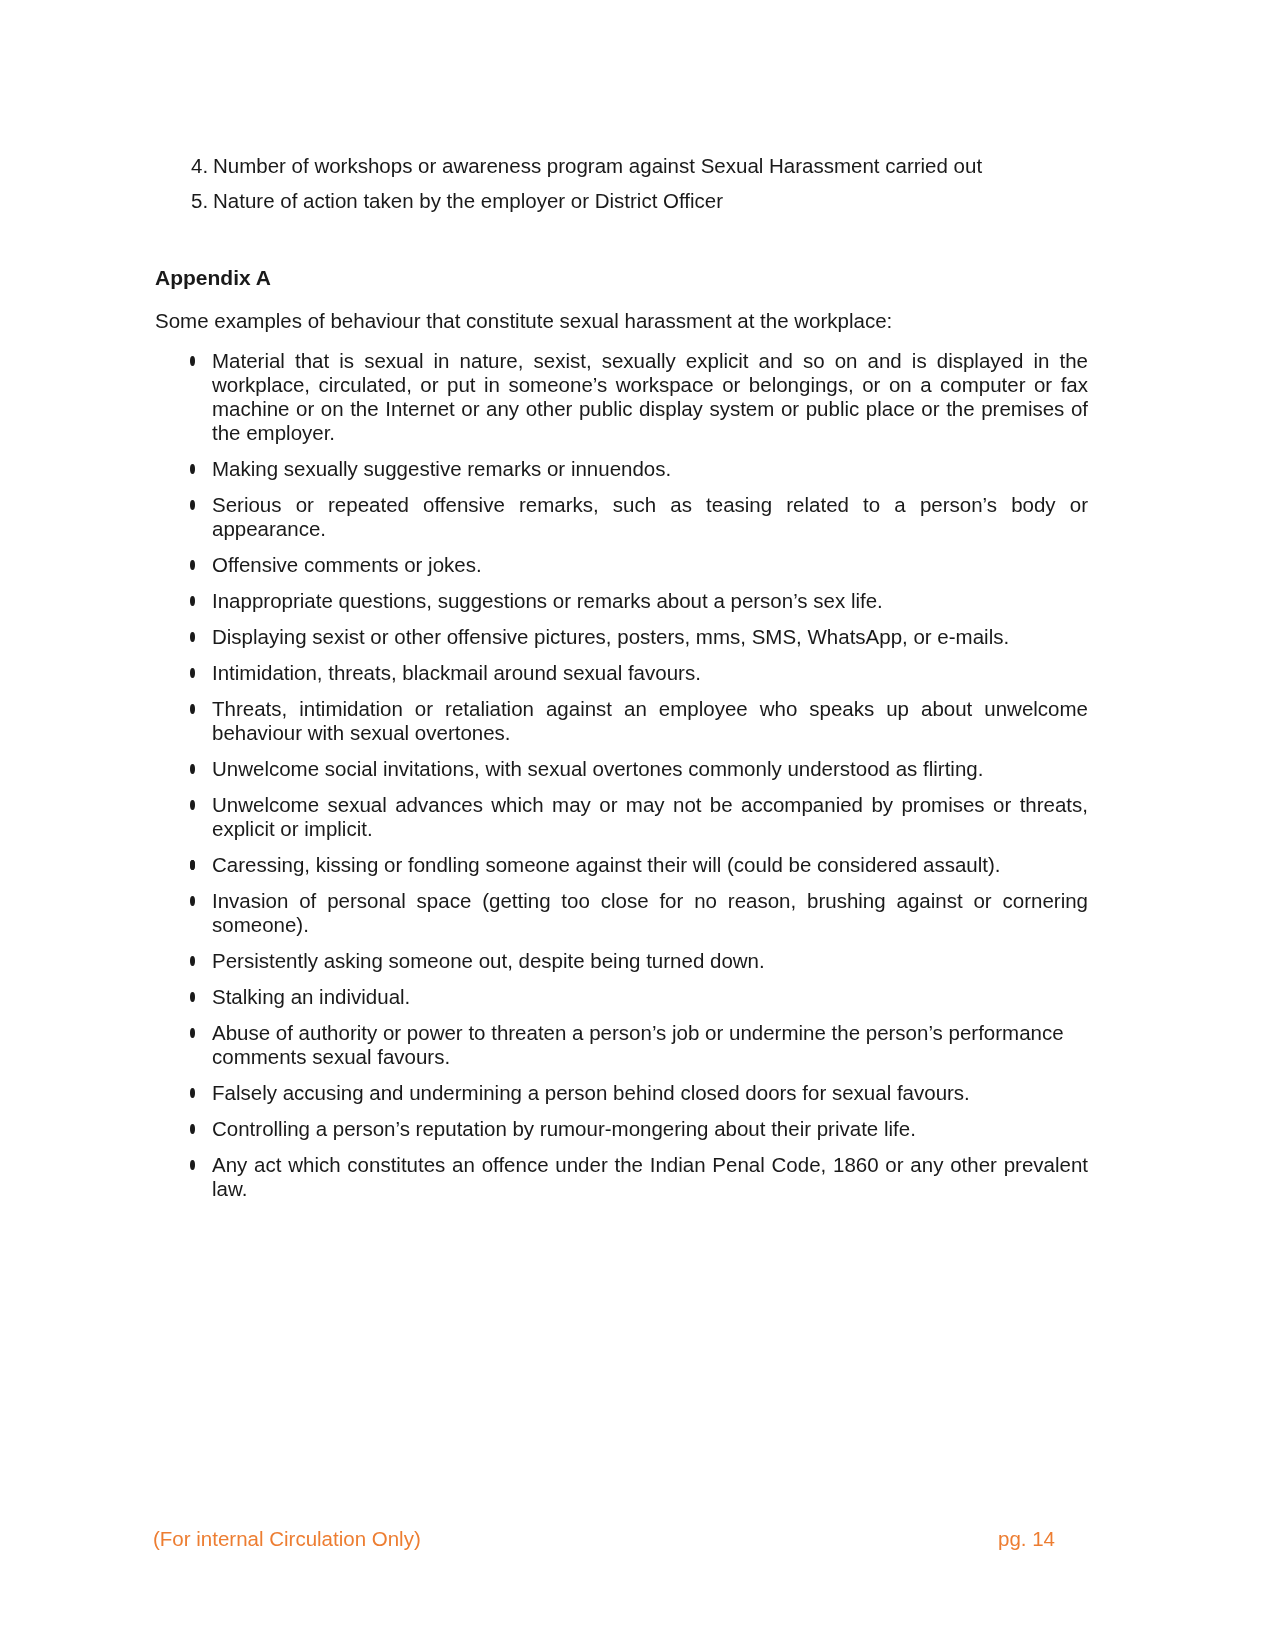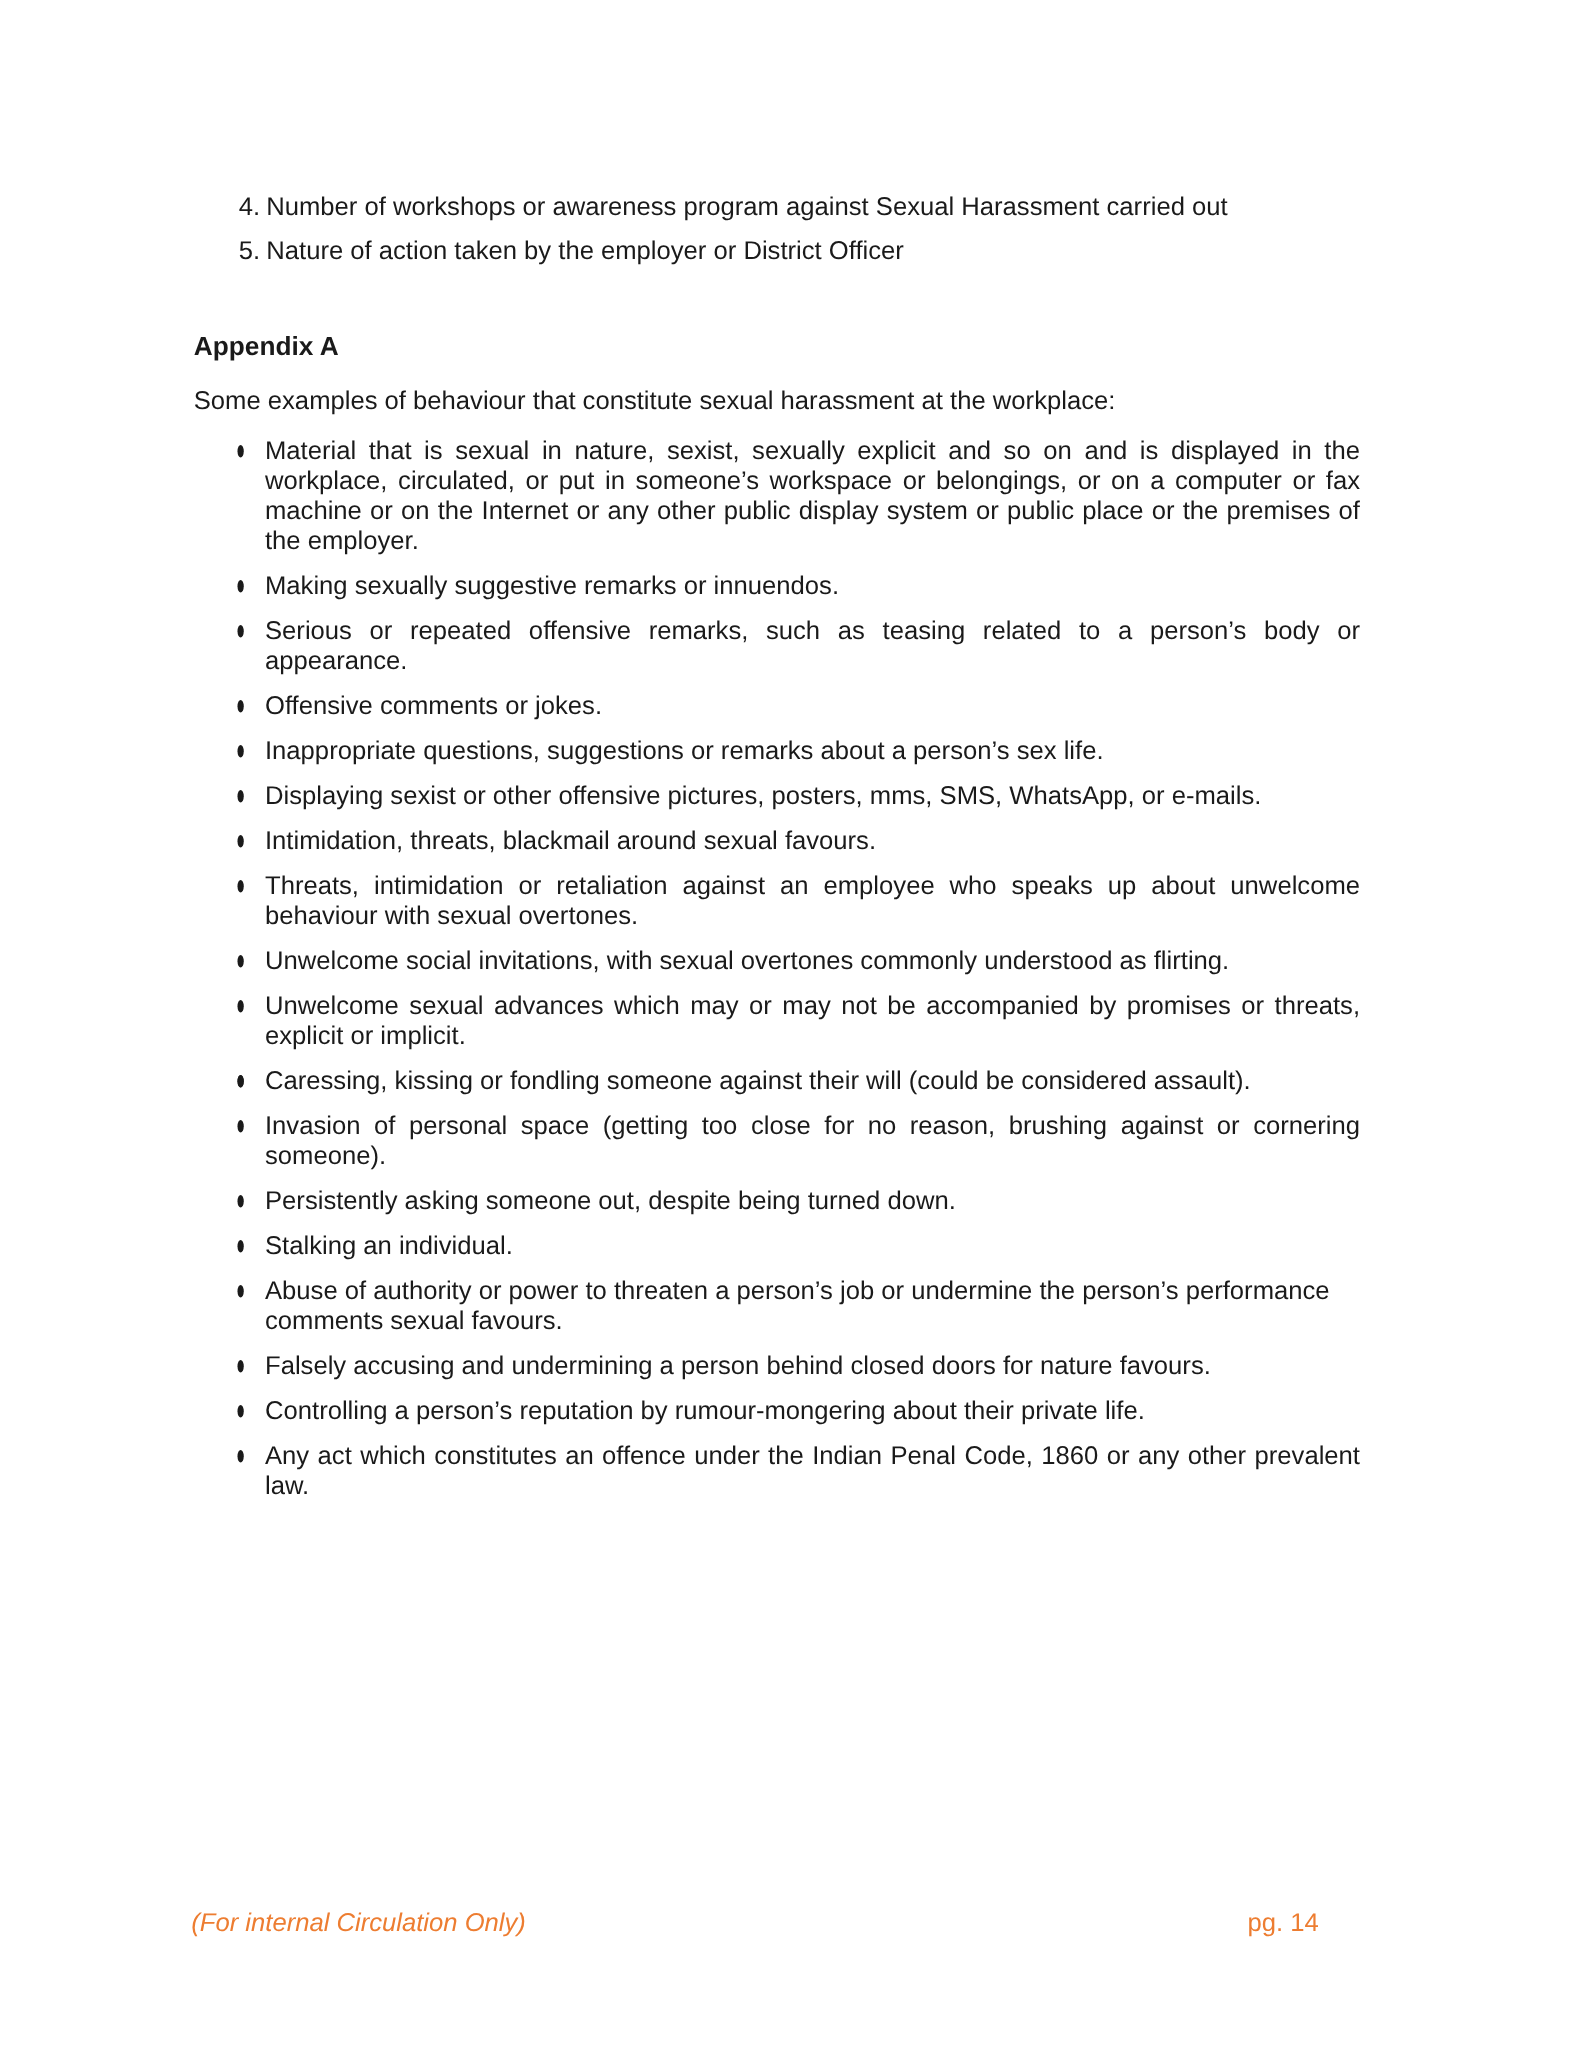--- a/index.html
+++ b/index.html
@@ -67,21 +67,20 @@
     border-radius: 50%;
     background: #1a1a1a;
   }
 
   
   .footer-left {
     position: absolute;
     left: 153px;
     top: 1527px;
     color: #ED7D31;
-    font-style: italic;
   }
   .footer-right {
     position: absolute;
     right: 220px;
     top: 1527px;
     color: #ED7D31;
   }
 </style>
 </head>
 <body>
@@ -114,21 +113,21 @@
       <li class="bullet-item"><span class="bullet-mark"></span><span>Intimidation, threats, blackmail around sexual favours.</span></li>
       <li class="bullet-item justify"><span class="bullet-mark"></span><span>Threats, intimidation or retaliation against an employee who speaks up about unwelcome behaviour with sexual overtones.</span></li>
       <li class="bullet-item"><span class="bullet-mark"></span><span>Unwelcome social invitations, with sexual overtones commonly understood as flirting.</span></li>
       <li class="bullet-item justify"><span class="bullet-mark"></span><span>Unwelcome sexual advances which may or may not be accompanied by promises or threats, explicit or implicit.</span></li>
       <li class="bullet-item"><span class="bullet-mark"></span></li>
       <li class="bullet-item"><span class="bullet-mark"></span><span>Caressing, kissing or fondling someone against their will (could be considered assault).</span></li>
       <li class="bullet-item justify"><span class="bullet-mark"></span><span>Invasion of personal space (getting too close for no reason, brushing against or cornering someone).</span></li>
       <li class="bullet-item"><span class="bullet-mark"></span><span>Persistently asking someone out, despite being turned down.</span></li>
       <li class="bullet-item"><span class="bullet-mark"></span><span>Stalking an individual.</span></li>
       <li class="bullet-item"><span class="bullet-mark"></span><span>Abuse of authority or power to threaten a person’s job or undermine the person’s performance comments sexual favours.</span></li>
-      <li class="bullet-item"><span class="bullet-mark"></span><span>Falsely accusing and undermining a person behind closed doors for nature favours.</span></li>
+      <li class="bullet-item"><span class="bullet-mark"></span><span>Falsely accusing and undermining a person behind closed doors for sexual favours.</span></li>
       <li class="bullet-item"><span class="bullet-mark"></span><span>Controlling a person’s reputation by rumour-mongering about their private life.</span></li>
       <li class="bullet-item justify"><span class="bullet-mark"></span><span>Any act which constitutes an offence under the Indian Penal Code, 1860 or any other prevalent law.</span></li>
     </ul>
 
   </div>
 
   <div class="footer-left">(For internal Circulation Only)</div>
   <div class="footer-right">pg. 14</div>
 </div>
 

